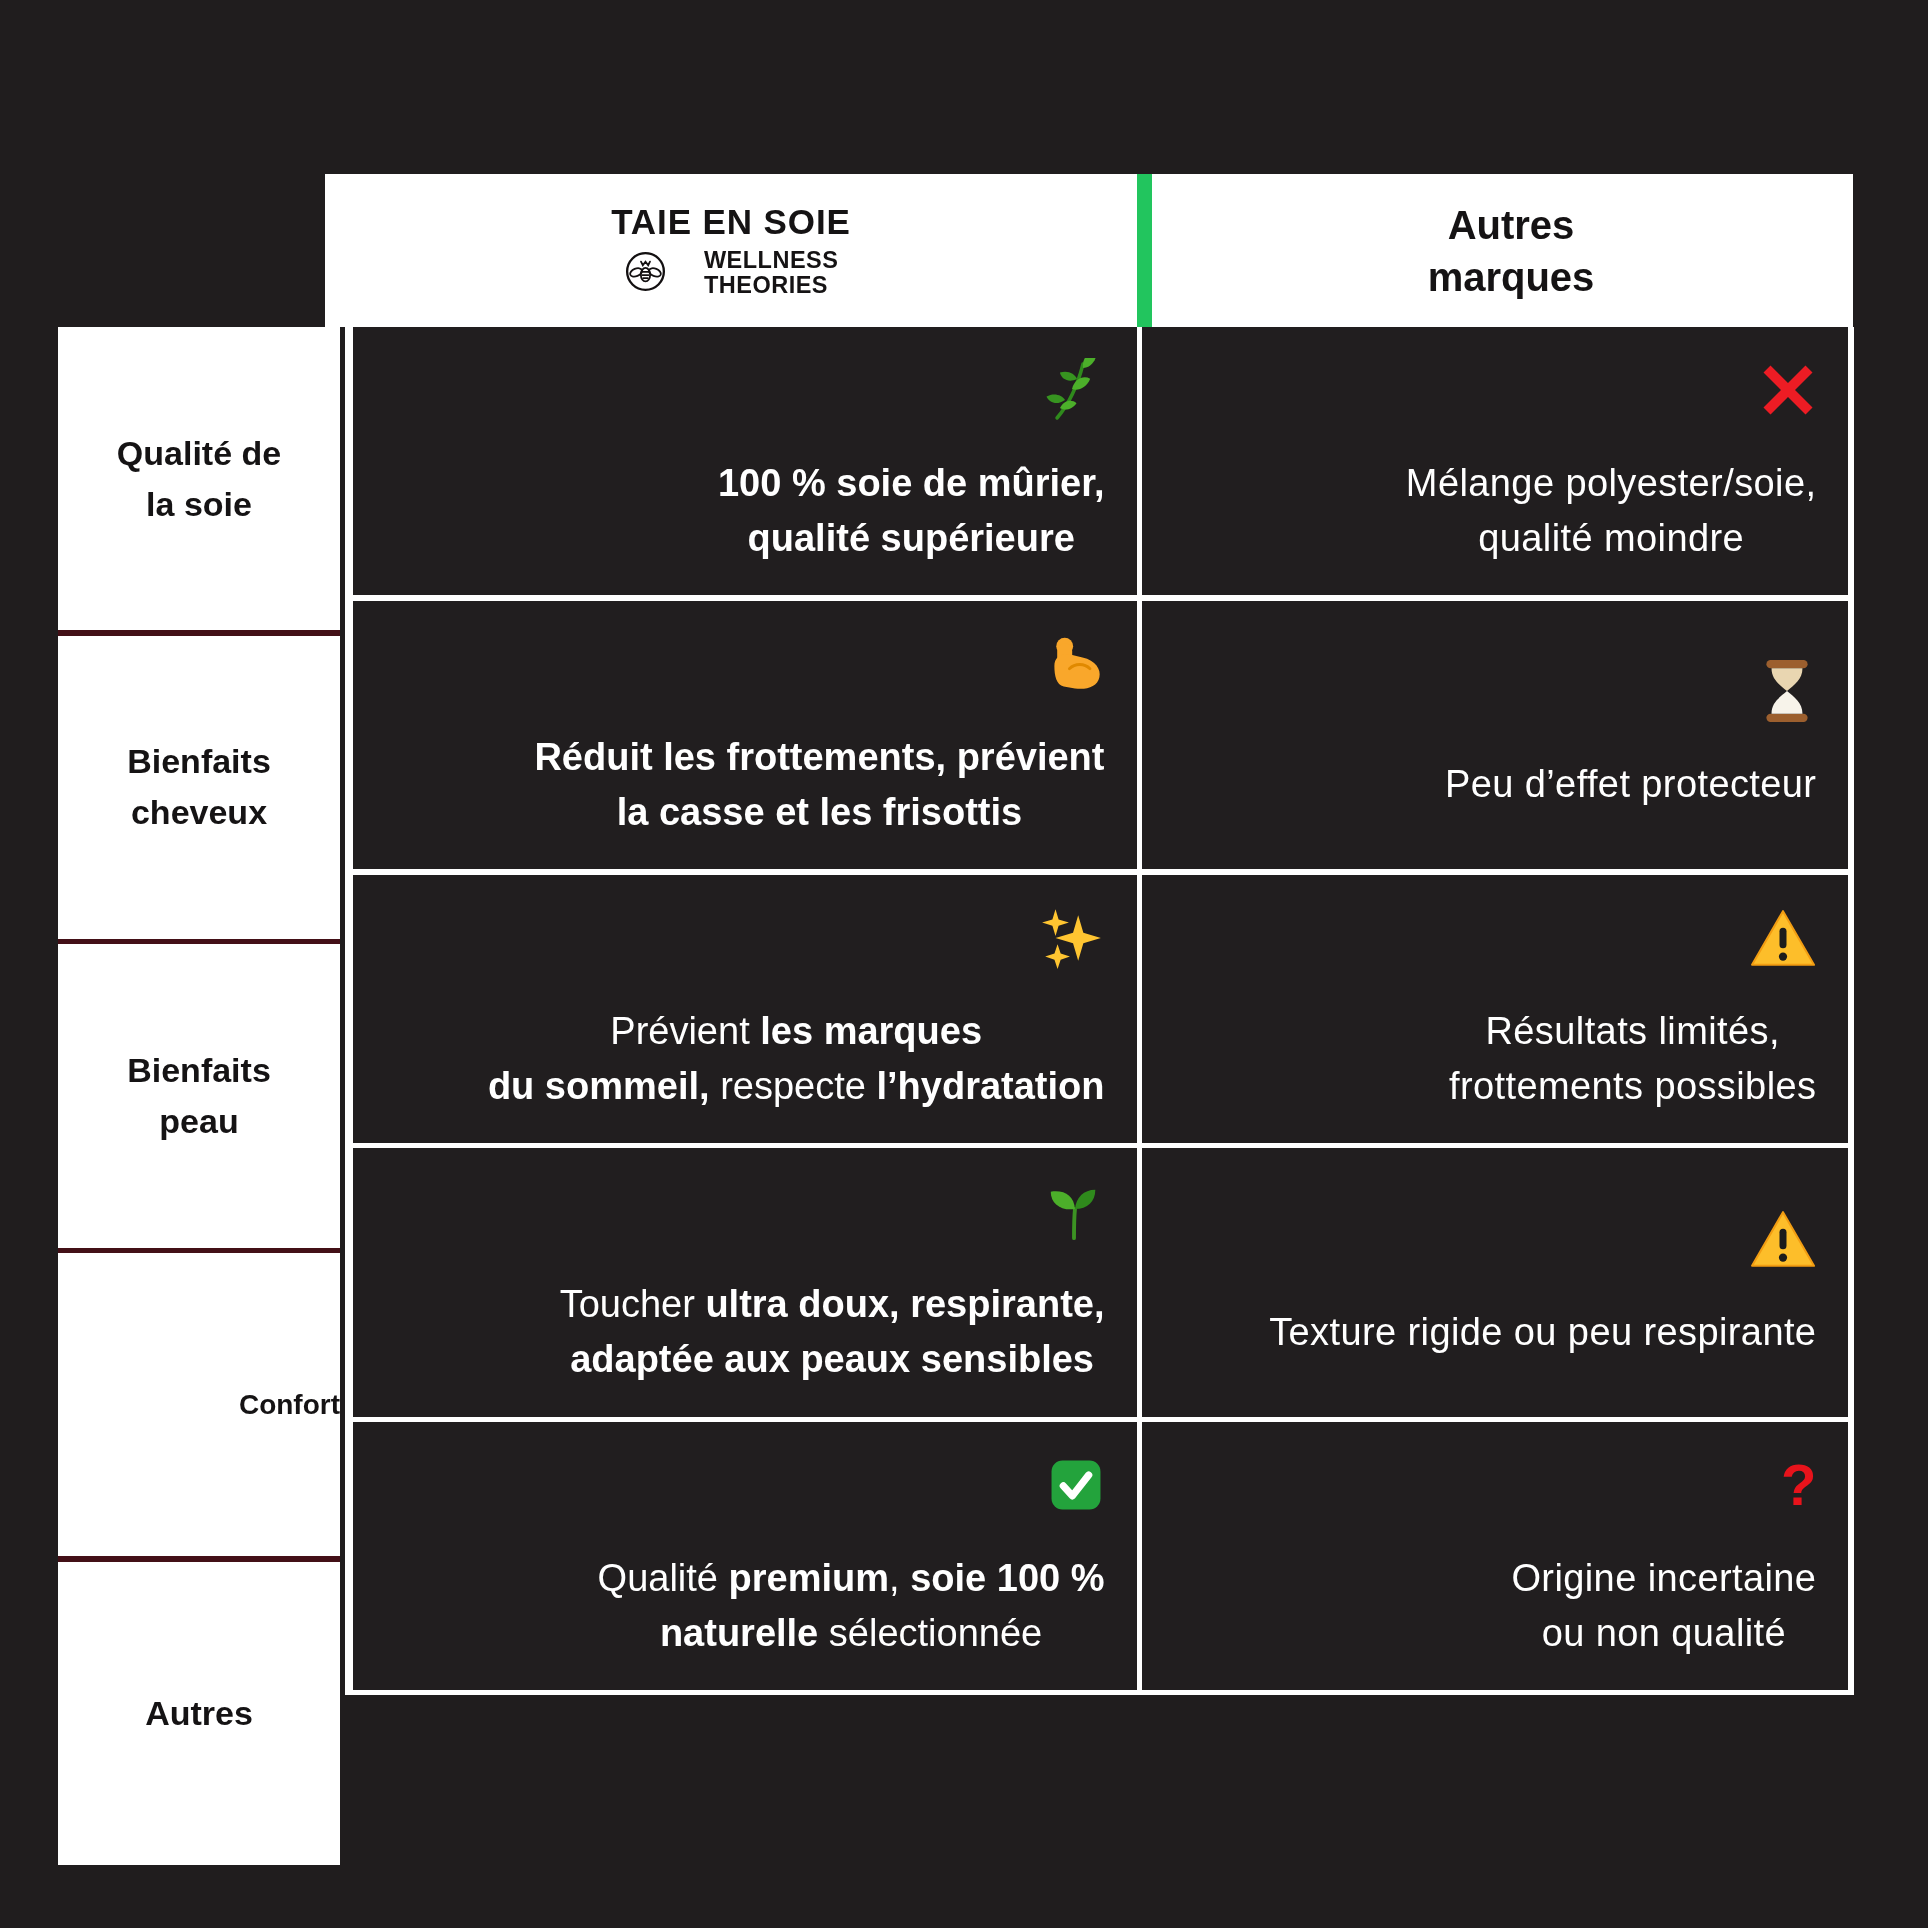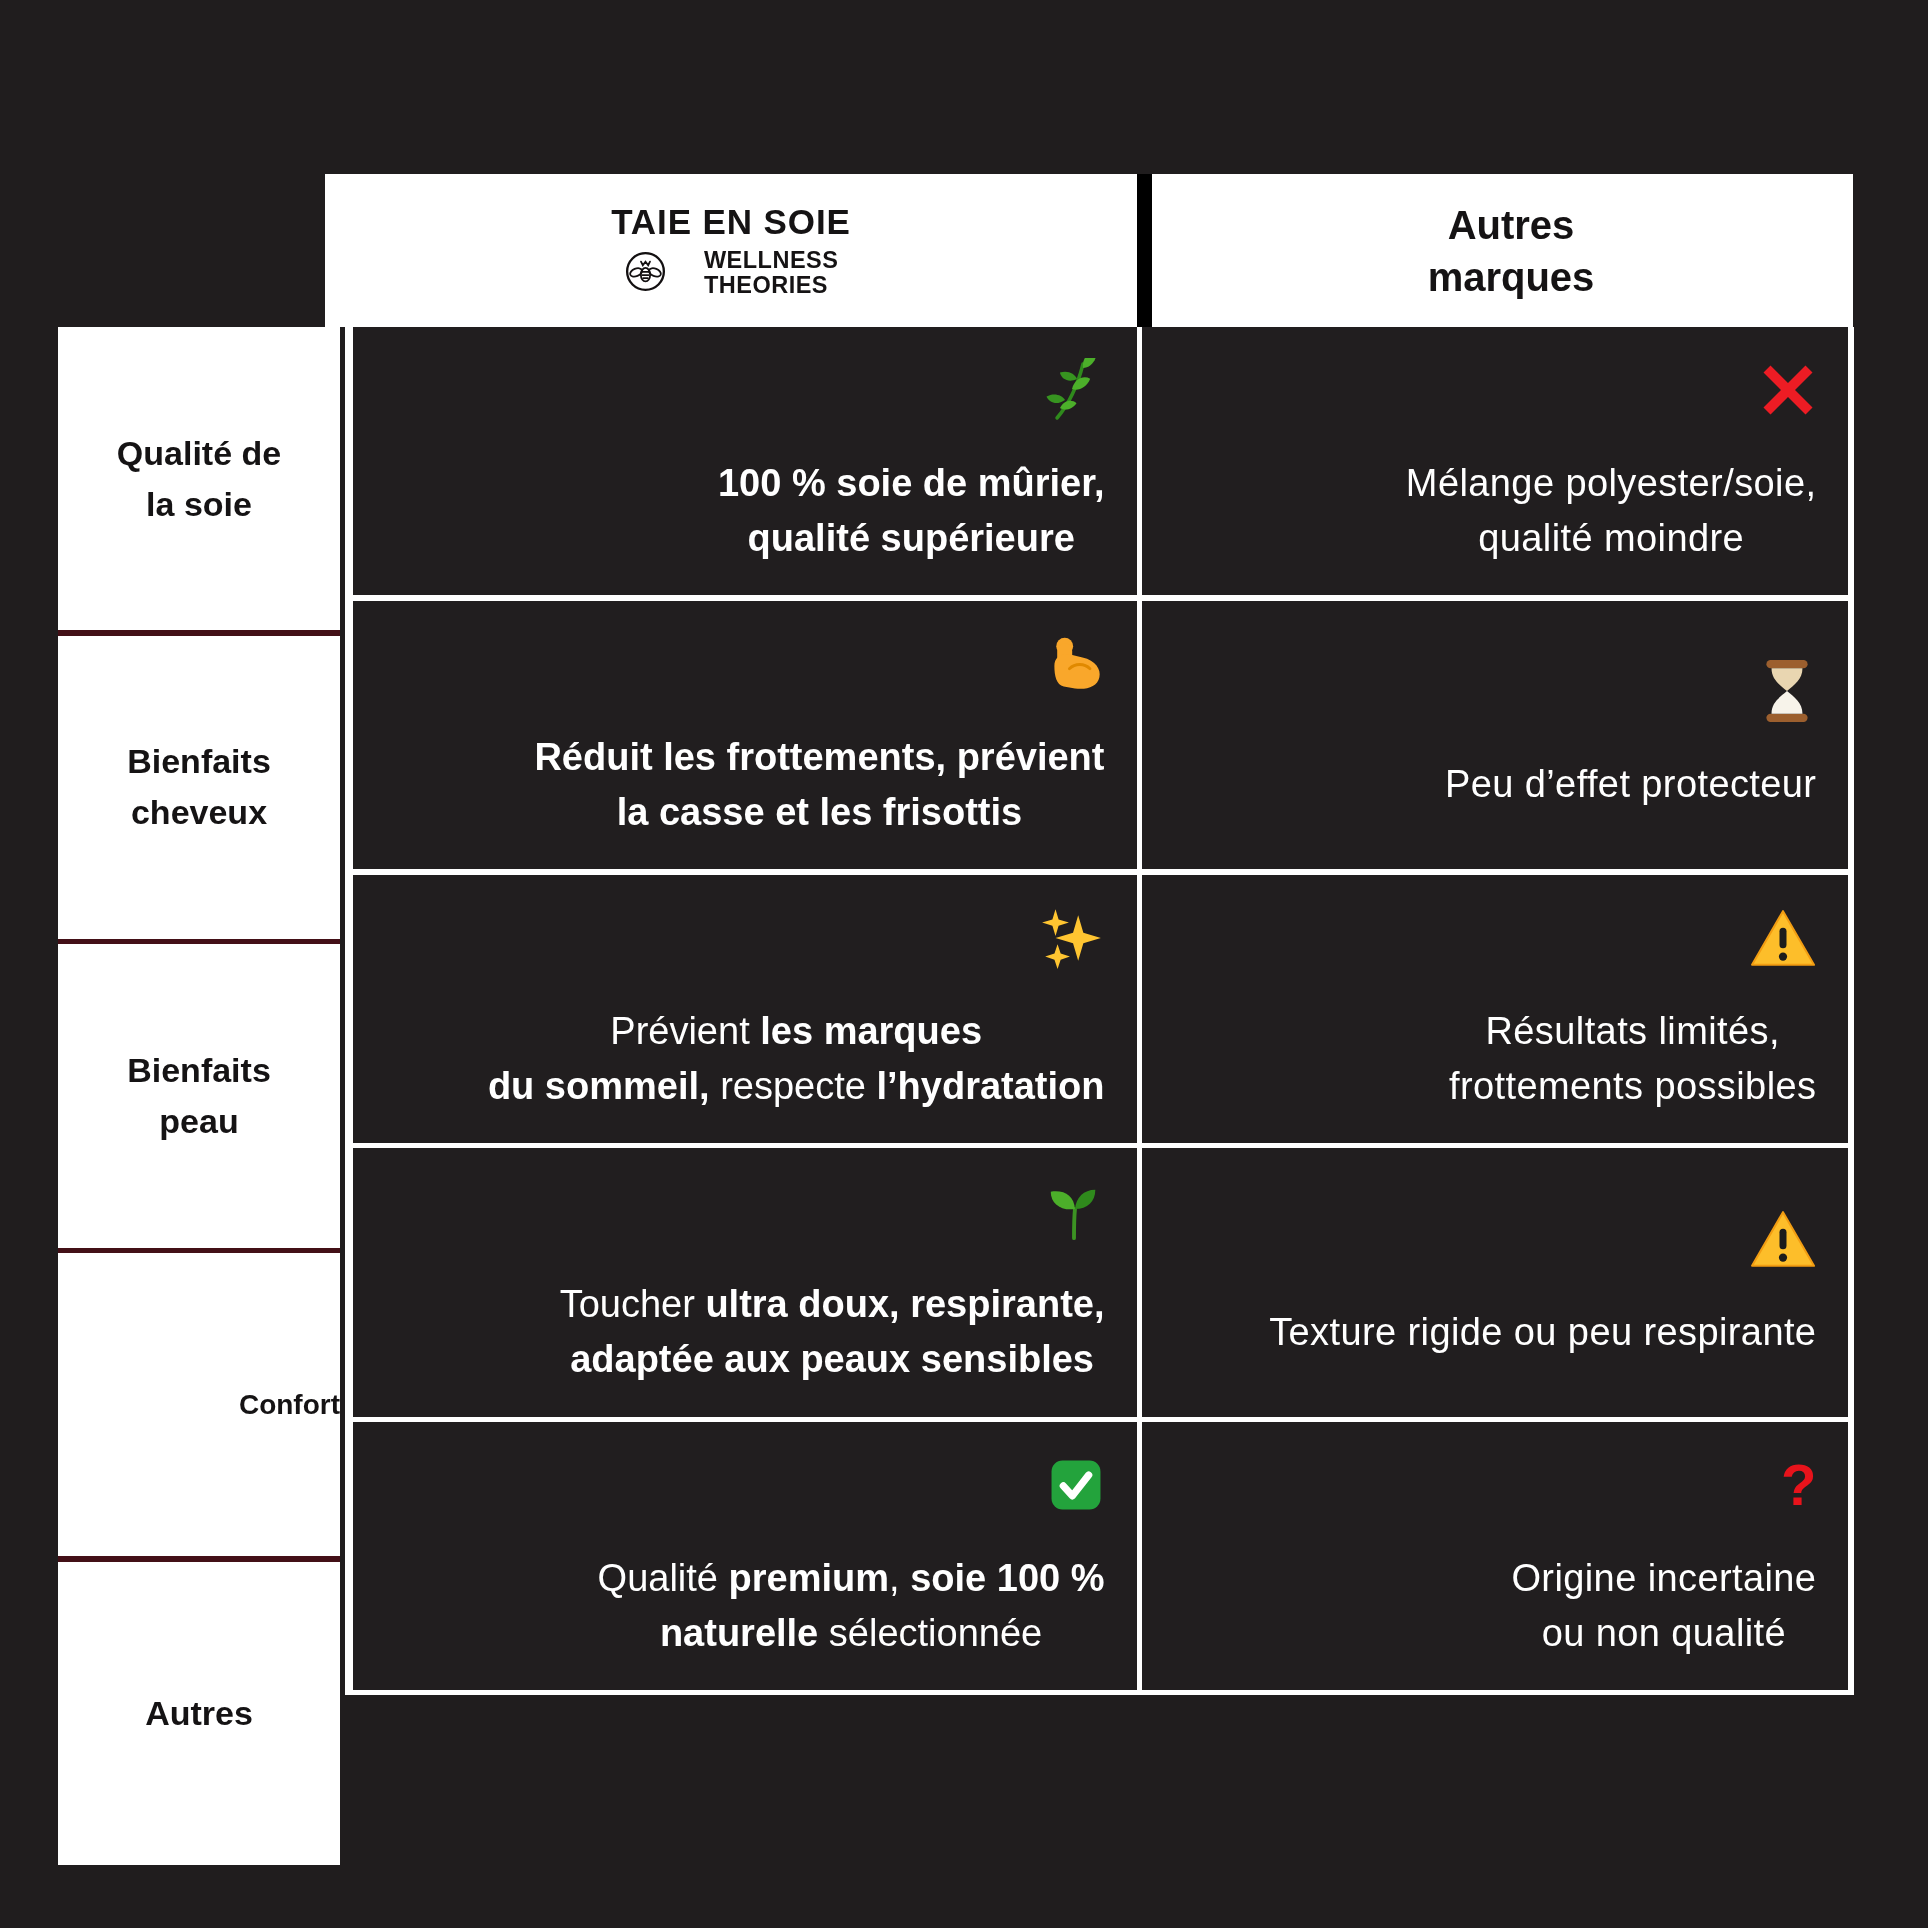--- a/index.html
+++ b/index.html
@@ -2,21 +2,21 @@
 <html style="font-size:15px"><head>
 <meta charset="utf-8">
 <style>
   * { margin:0; padding:0; box-sizing:border-box; }
   html,body { width:1928px; height:1928px; background:#201D1E; font-family:"Liberation Sans", sans-serif; }
   .page { position:relative; width:1928px; height:1928px; background:#201D1E; overflow:hidden; }
 
   
   .header-row{
     position:absolute; left:325px; top:174px; width:1528px; height:153px;
-    background:#000000; display:grid; grid-template-columns:812px 1fr; gap:15px;
+    background:#22c55e; display:grid; grid-template-columns:812px 1fr; gap:15px;
   }
   .header-cell{ background:#FFFFFF; color:#151314; display:flex; flex-direction:column;
     align-items:center; justify-content:center; text-align:center; }
   .brand-title{ font-size:35px; font-weight:800; letter-spacing:0.9px; line-height:1.1; }
   .brand-logo{ display:flex; align-items:center; gap:9.4px; margin-top:6.6px; }
   .logo-text{ text-align:left; font-size:23.5px; font-weight:800; line-height:1.05; letter-spacing:0.5px; }
   .logo-text span{ display:block;margin-left:28px; }
   .others-title{ font-size:40px; font-weight:700; line-height:1.3; }
   .others-title span{ display:block;margin-left:17px; }
 

